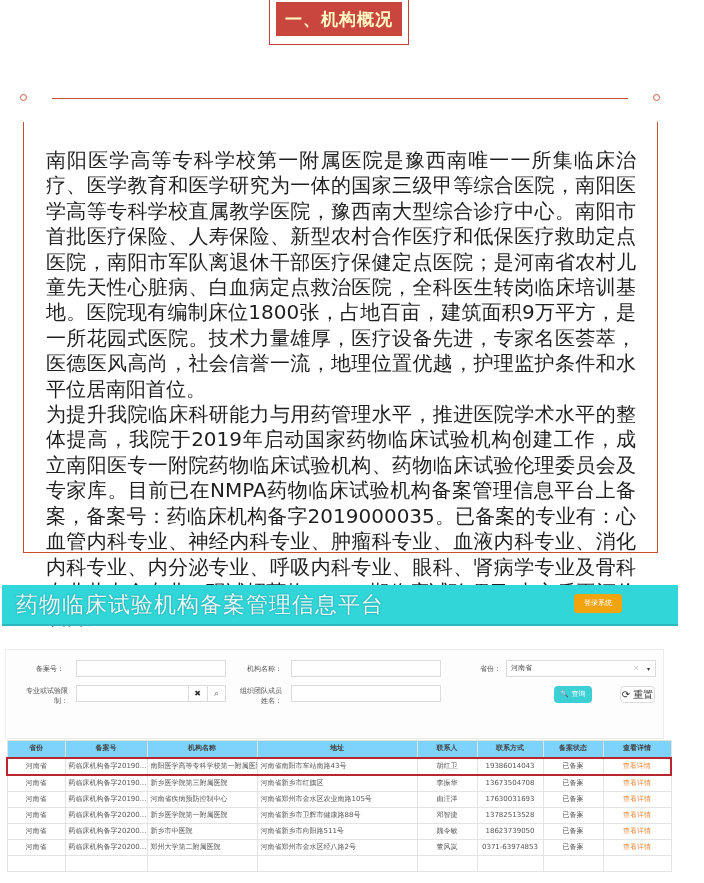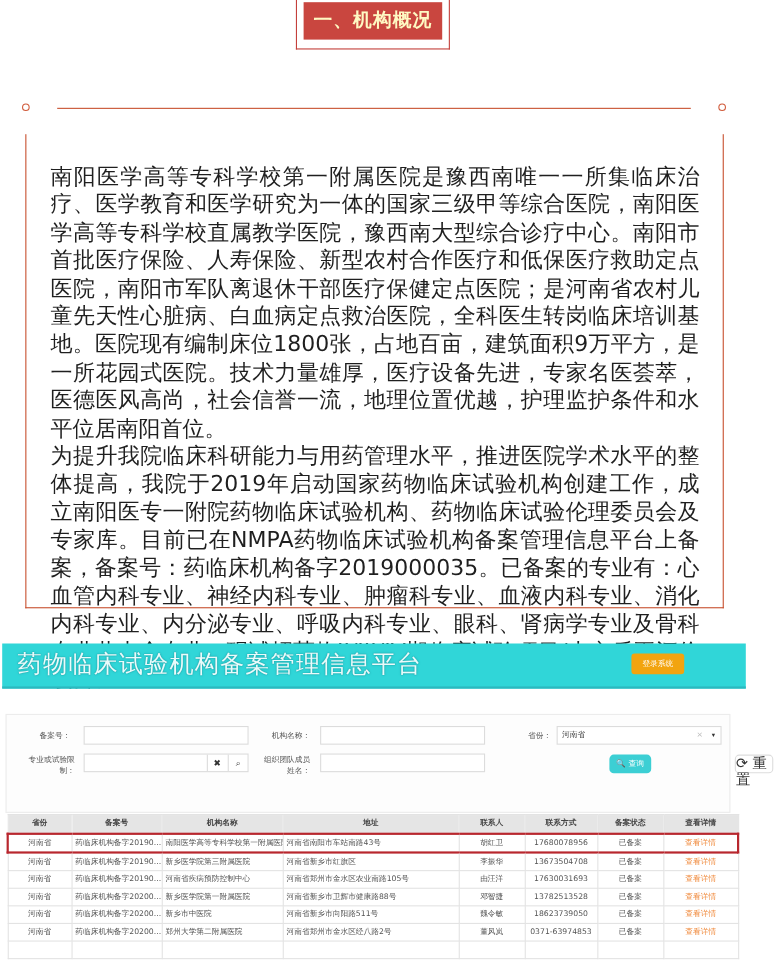--- a/index.html
+++ b/index.html
@@ -69,30 +69,30 @@
       font-size: 8px; line-height: 15px; text-align: center; color: #333;
     }
     .sel-clear { position: absolute; right: 16px; top: 0; font-size: 7px; color: #bbb; line-height: 15px; }
     .sel-caret { position: absolute; right: 5px; top: 0; font-size: 6px; color: #333; line-height: 15px; }
     .btn-query {
       position: absolute; left: 548px; top: 36px; width: 38px; height: 17px;
       background: #3ccfd4; color: #fff; border-radius: 4px; font-size: 7px; line-height: 17px; text-align: center;
     }
     .btn-reset {
       position: absolute; left: 614px; top: 36px; width: 35px; height: 17px;
-      background: #fff; border: 1px solid #ddd; border-radius: 4px; color: #333; font-size: 13px; line-height: 15px; text-align: left; margin-left: 48px;
+      background: #fff; border: 1px solid #ddd; border-radius: 4px; color: #333; font-size: 10px; line-height: 15px; text-align: center;
     }
 
     .table-wrap { position: absolute; left: 4px; top: 155px; width: 664px; }
     table { border-collapse: collapse; width: 664px; table-layout: fixed; }
     th, td {
       border: 1px solid #e3e3e3; font-size: 7px; height: 16px; line-height: 15px;
       white-space: nowrap; overflow: hidden; color: #555; padding: 0 3px;
     }
-    th { background: #e5e5e5; font-weight: bold; color: #444; text-align: center; height: 17px; }
+    th { background: #7dd3fc; font-weight: bold; color: #444; text-align: center; height: 17px; }
     td.c { text-align: center; }
     td.l { text-align: left; }
     td.link { color: #f08a3c; text-align: center; }
     tr.highlight td { border-top: 2px solid #b8272e; border-bottom: 2px solid #b8272e; }
     tr.highlight td:first-child { border-left: 2px solid #b8272e; }
     tr.highlight td:last-child { border-right: 2px solid #b8272e; }
   </style>
 </head>
 <body>
 
@@ -173,21 +173,21 @@
           <th>查看详情</th>
         </tr>
       </thead>
       <tbody>
         <tr class="highlight">
           <td class="c">河南省</td>
           <td class="l">药临床机构备字20190...</td>
           <td class="l">南阳医学高等专科学校第一附属医院</td>
           <td class="l">河南省南阳市车站南路43号</td>
           <td class="c">胡红卫</td>
-          <td class="c">17680078956</td>
+          <td class="c">19386014043</td>
           <td class="c">已备案</td>
           <td class="link">查看详情</td>
         </tr>
         <tr>
           <td class="c">河南省</td>
           <td class="l">药临床机构备字20190...</td>
           <td class="l">新乡医学院第三附属医院</td>
           <td class="l">河南省新乡市红旗区</td>
           <td class="c">李振华</td>
           <td class="c">13673504708</td>

